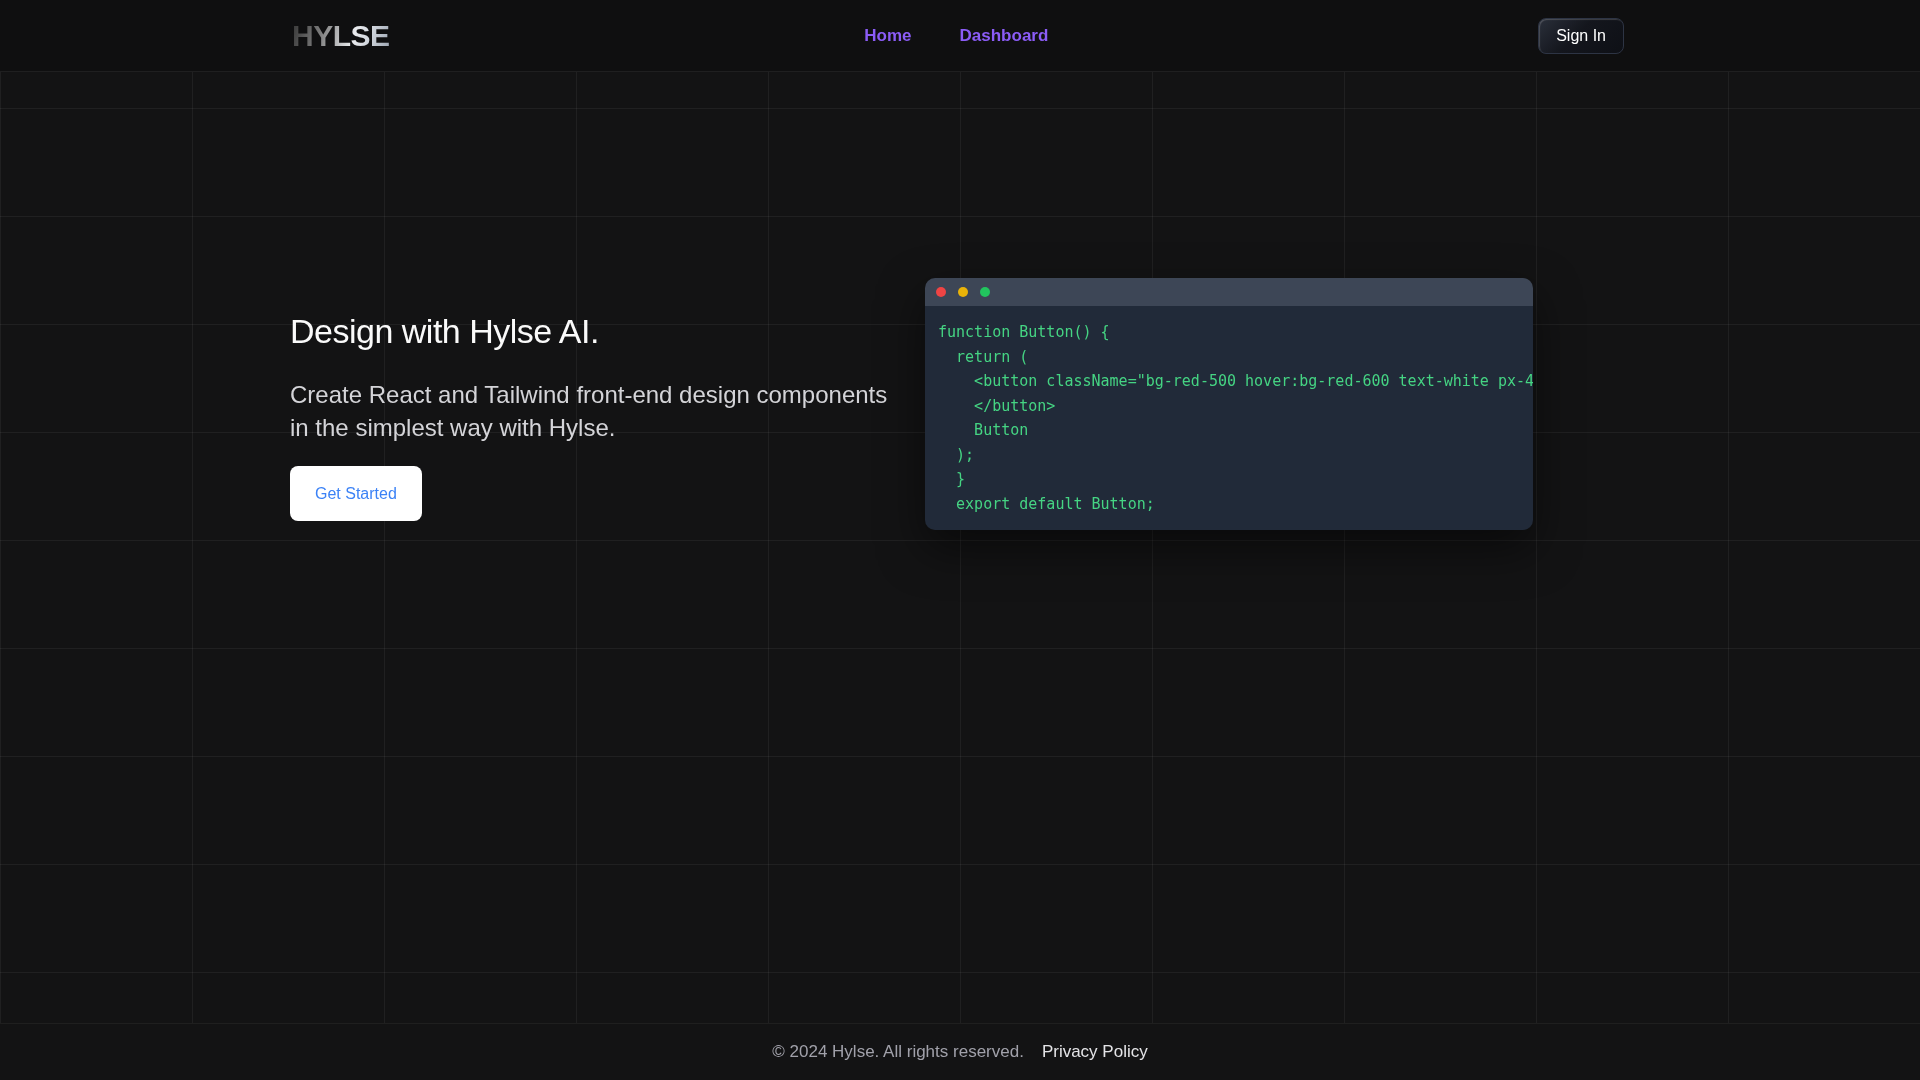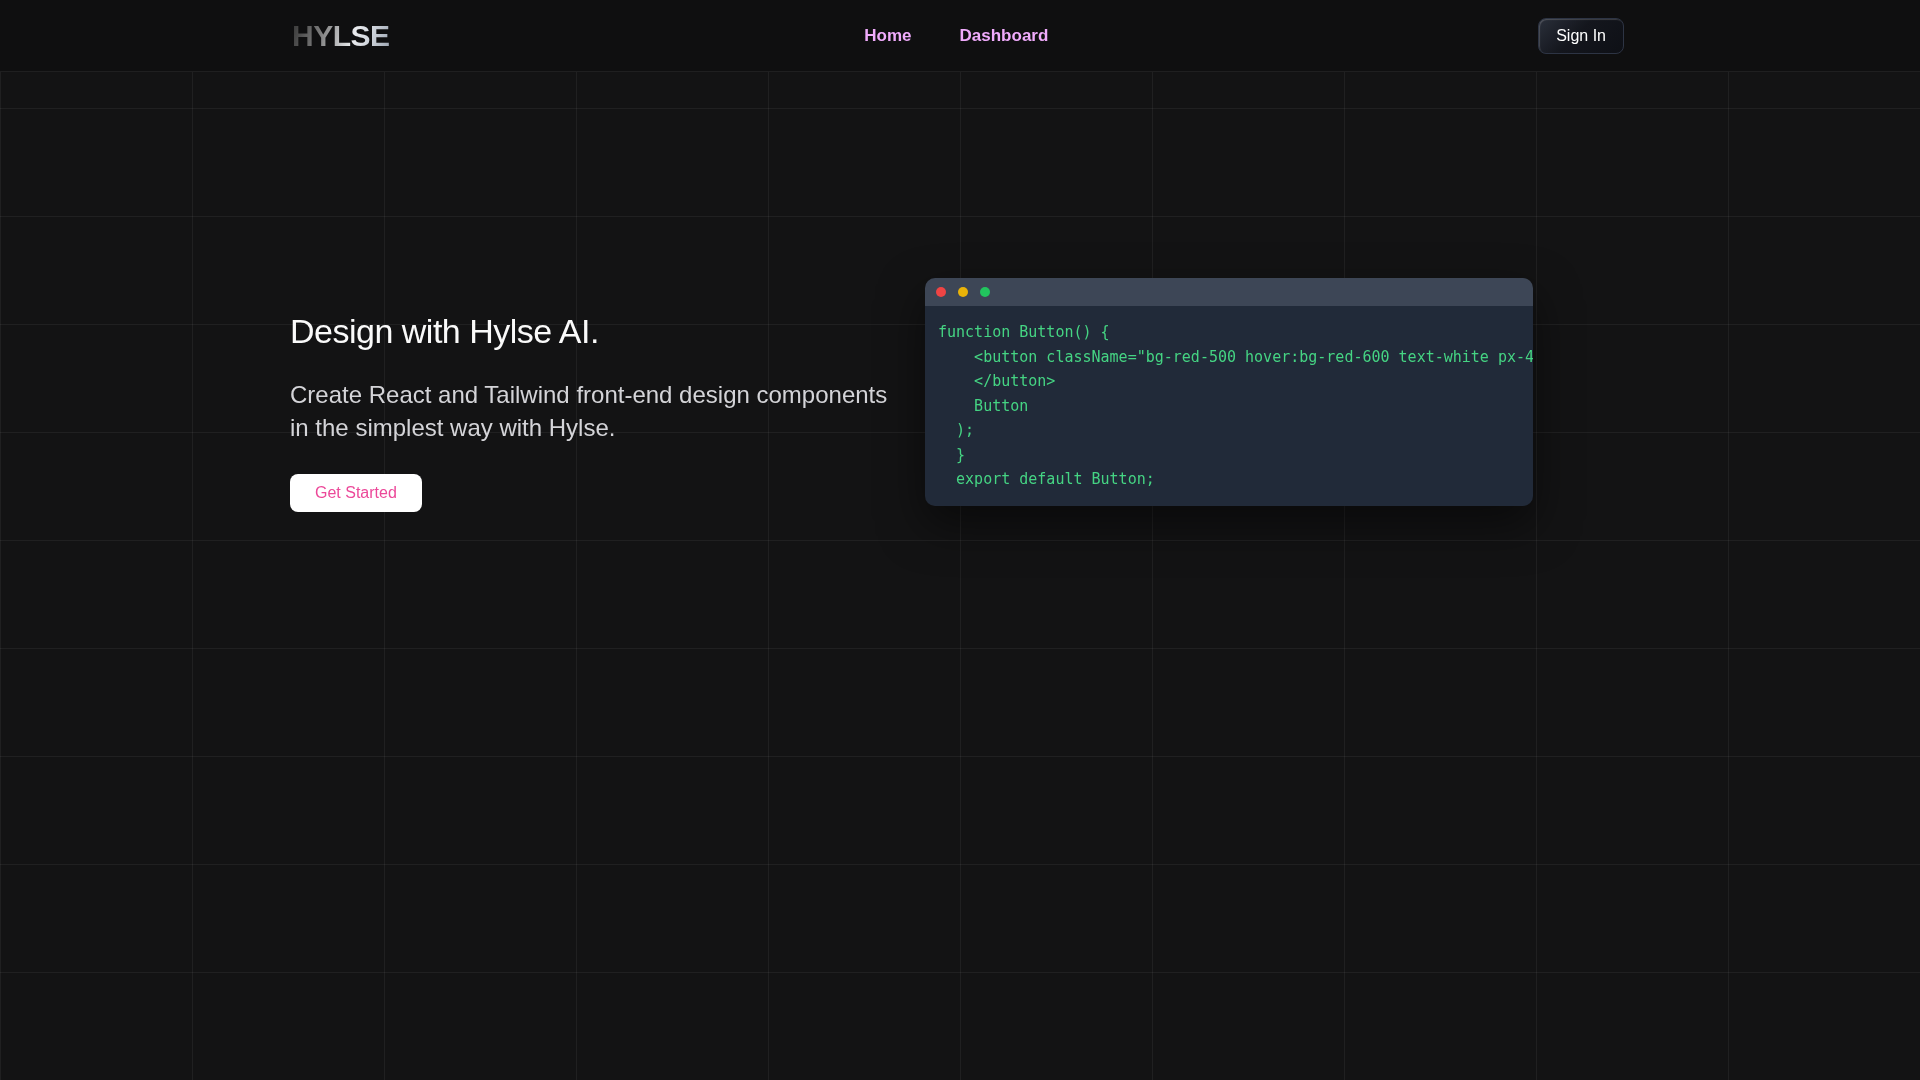--- a/index.html
+++ b/index.html
@@ -45,21 +45,21 @@
   }
   .nav {
     position: absolute;
     left: 50%;
     top: 50%;
     transform: translate(-52%, -50%);
     display: flex;
     gap: 48px;
   }
   .nav a {
-    color: #f0abfc;
+    color: #8b5cf6;
     text-decoration: none;
     font-size: 17px;
     font-weight: 600;
     cursor: pointer;
   }
   .signin-btn {
     color: #ffffff;
     font-size: 16px;
     font-weight: 500;
     padding: 8px 17px;
@@ -90,27 +90,27 @@
     line-height: 42px;
   }
   .hero-sub {
     margin-top: 26px;
     font-size: 24px;
     line-height: 33px;
     color: #d4d4d8;
     max-width: 605px;
   }
   .cta-btn {
-    margin-top: 30px;
+    margin-top: 22px;
     display: inline-block;
     background: #ffffff;
-    color: #ec4899;
+    color: #3b82f6;
     border: none;
     border-radius: 8px;
-    height: 38px;
+    height: 55px;
     padding: 0 25px;
     font-size: 16px;
     font-weight: 500;
     font-family: "Liberation Sans", sans-serif;
     cursor: pointer;
   }
 
   
   .code-window {
     position: absolute;
@@ -193,25 +193,30 @@
     </section>
 
     <div class="code-window">
       <div class="code-titlebar">
         <span class="dot" style="background: rgb(239, 68, 68);"></span>
         <span class="dot" style="background: rgb(234, 179, 8);"></span>
         <span class="dot" style="background: rgb(34, 197, 94);"></span>
       </div>
       <div class="code-body" style="color: rgb(69, 212, 131);">
         <div class="code-line">function Button() {</div>
+        <div class="code-line">  return (</div>
         <div class="code-line">    &lt;button className="bg-red-500 hover:bg-red-600 text-white px-4 py-2 rounded"&gt;</div>
         <div class="code-line">    &lt;/button&gt;</div>
         <div class="code-line">    Button</div>
         <div class="code-line">  );</div>
         <div class="code-line">  }</div>
         <div class="code-line">  export default Button;</div>
       </div>
     </div>
 
   </main>
 
+  <footer class="footer">
+    <span class="copyright">© 2024 Hylse. All rights reserved.</span>
+    <a class="privacy-link">Privacy Policy</a>
+  </footer>
 
 </div>
 
 </body></html>

